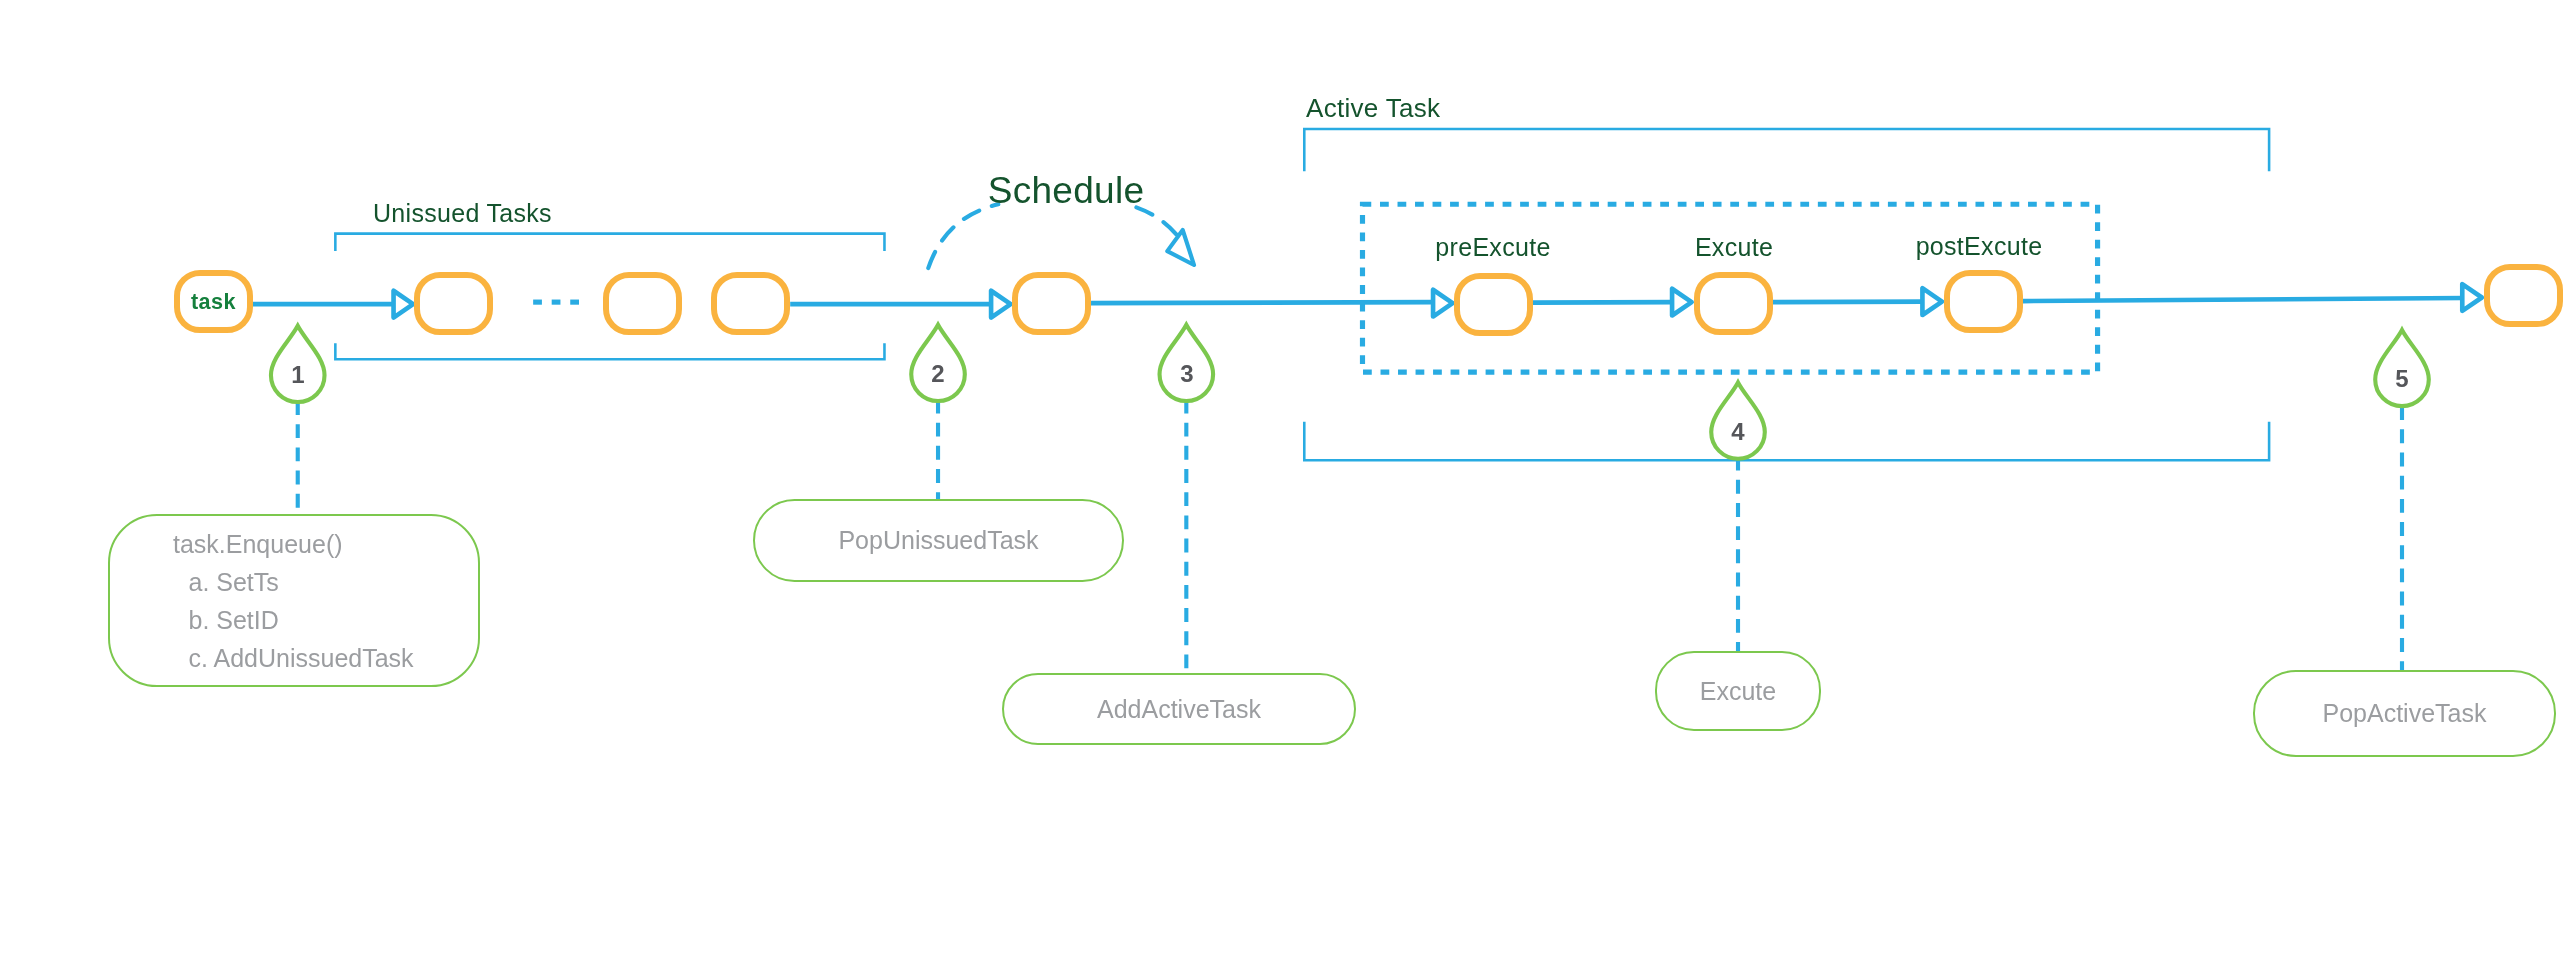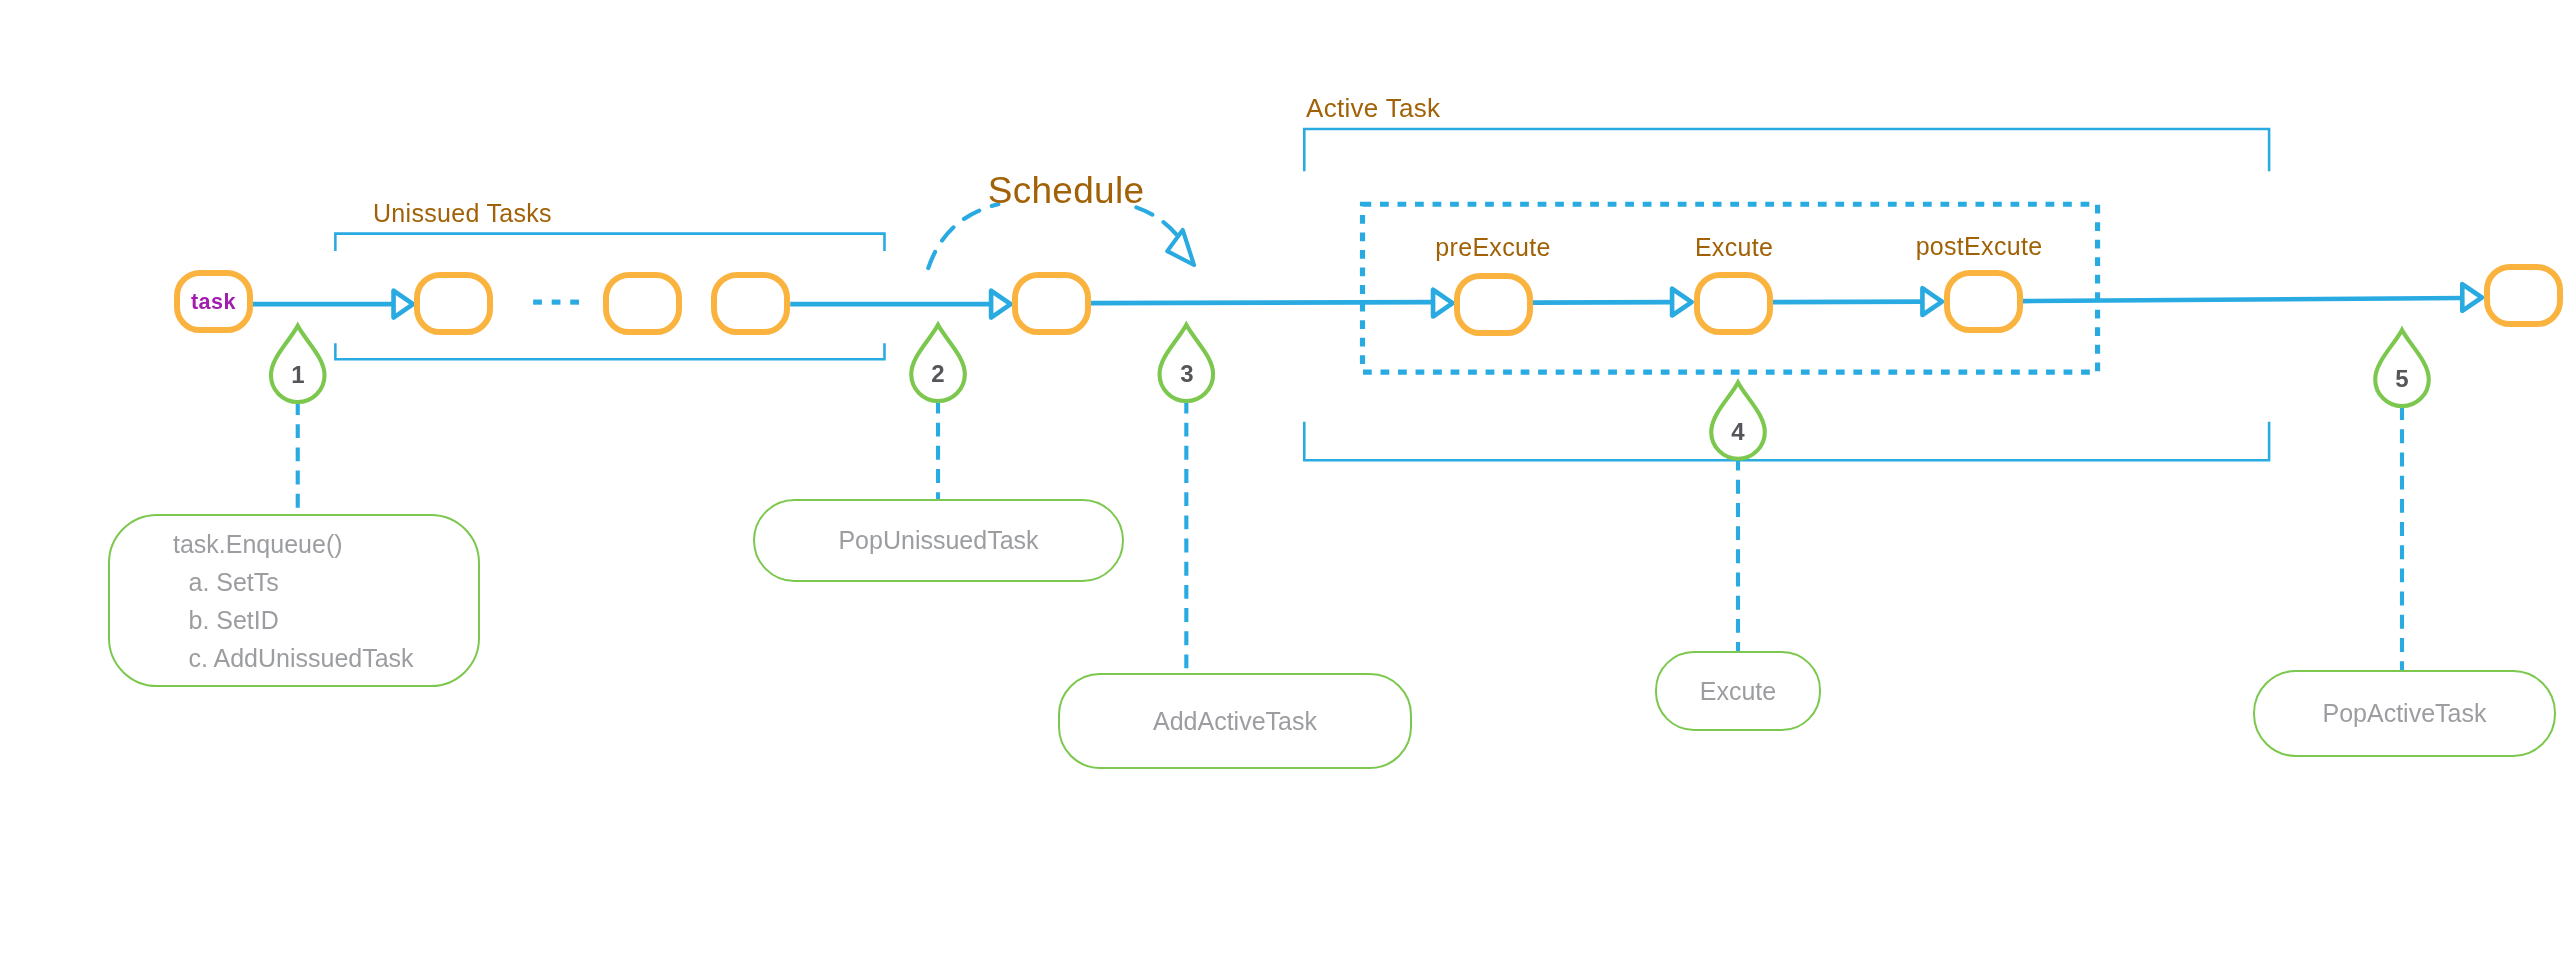--- a/index.html
+++ b/index.html
@@ -15,25 +15,25 @@
   .node{
     position:absolute;
     box-sizing:border-box;
     width:79px;height:63px;
     border:6.7px solid #FAB33F;
     border-radius:26px;
     background:#ffffff;
     display:flex;align-items:center;justify-content:center;
   }
   .node-label{
-    color:#a21caf;font-size:21.6px;font-weight:600;letter-spacing:0.5px;
+    color:#15803d;font-size:21.6px;font-weight:600;letter-spacing:0.5px;
   }
   
   .glabel{
-    position:absolute;color:#a16207;font-size:26px;letter-spacing:0.3px;
+    position:absolute;color:#14532d;font-size:26px;letter-spacing:0.3px;
     white-space:nowrap;
   }
   .centered{transform:translateX(-50%);}
   
   .callout{
     position:absolute;box-sizing:border-box;
     border:2.6px solid #7CC84E;background:#ffffff;
     color:#9B9DA0;font-size:25px;
     display:flex;align-items:center;justify-content:center;
     white-space:nowrap;
@@ -134,21 +134,21 @@
     <div>PopUnissuedTask</div>
   </div>
 
   <div class="callout multiline" style="left:108px;top:514px;width:372px;height:173px;border-radius:49px;padding-left:63px;">
     <div class="line">task.Enqueue()</div>
     <div class="line indented">a. SetTs</div>
     <div class="line indented">b. SetID</div>
     <div class="line indented">c. AddUnissuedTask</div>
   </div>
 
-  <div class="callout" style="left:1058px;top:673px;width:354px;height:96px;border-radius:42px;">
+  <div class="callout" style="left:1002px;top:673px;width:354px;height:72px;border-radius:42px;">
     <div>AddActiveTask</div>
   </div>
 
   <div class="callout" style="left:1655px;top:651px;width:166px;height:80px;border-radius:39px;">
     <div>Excute</div>
   </div>
 
   <div class="callout" style="left:2253px;top:670px;width:303px;height:87px;border-radius:43px;align-items:center;">
     <div>PopActiveTask</div>
   </div>

